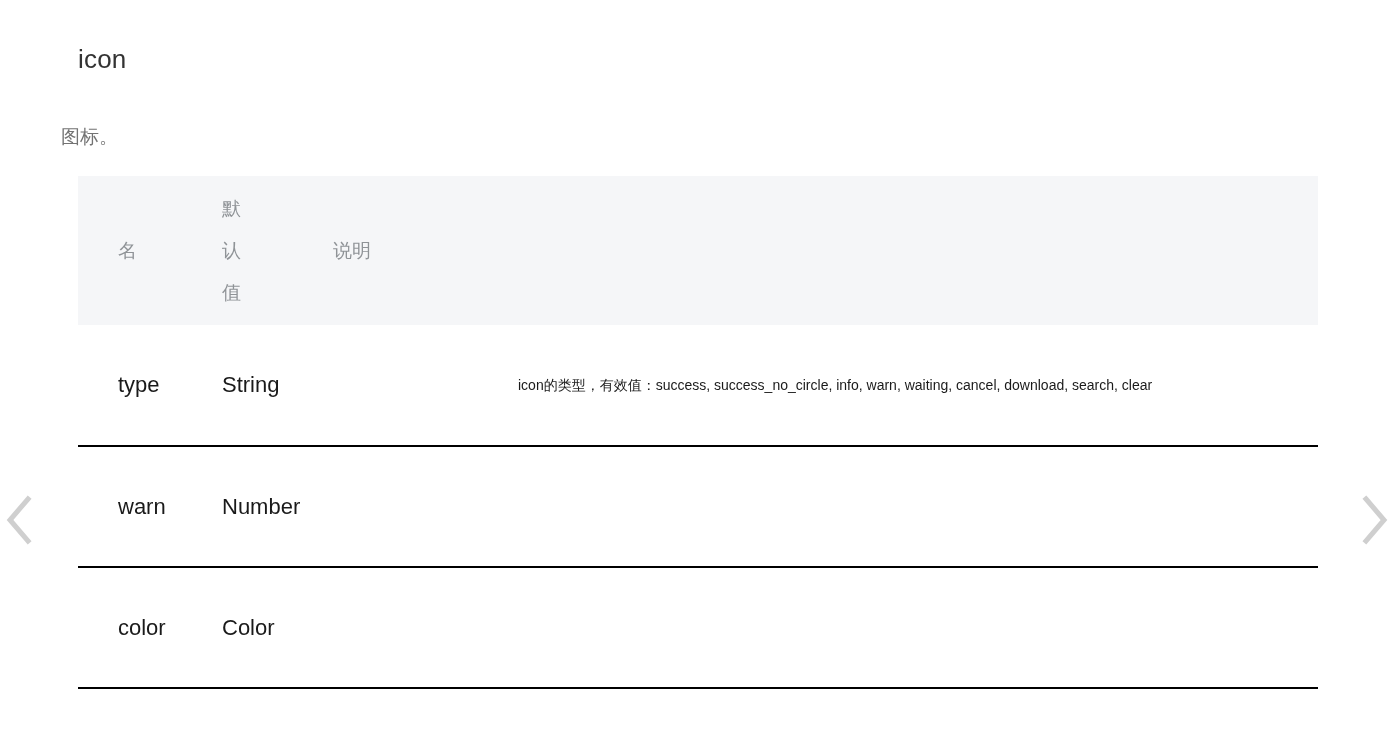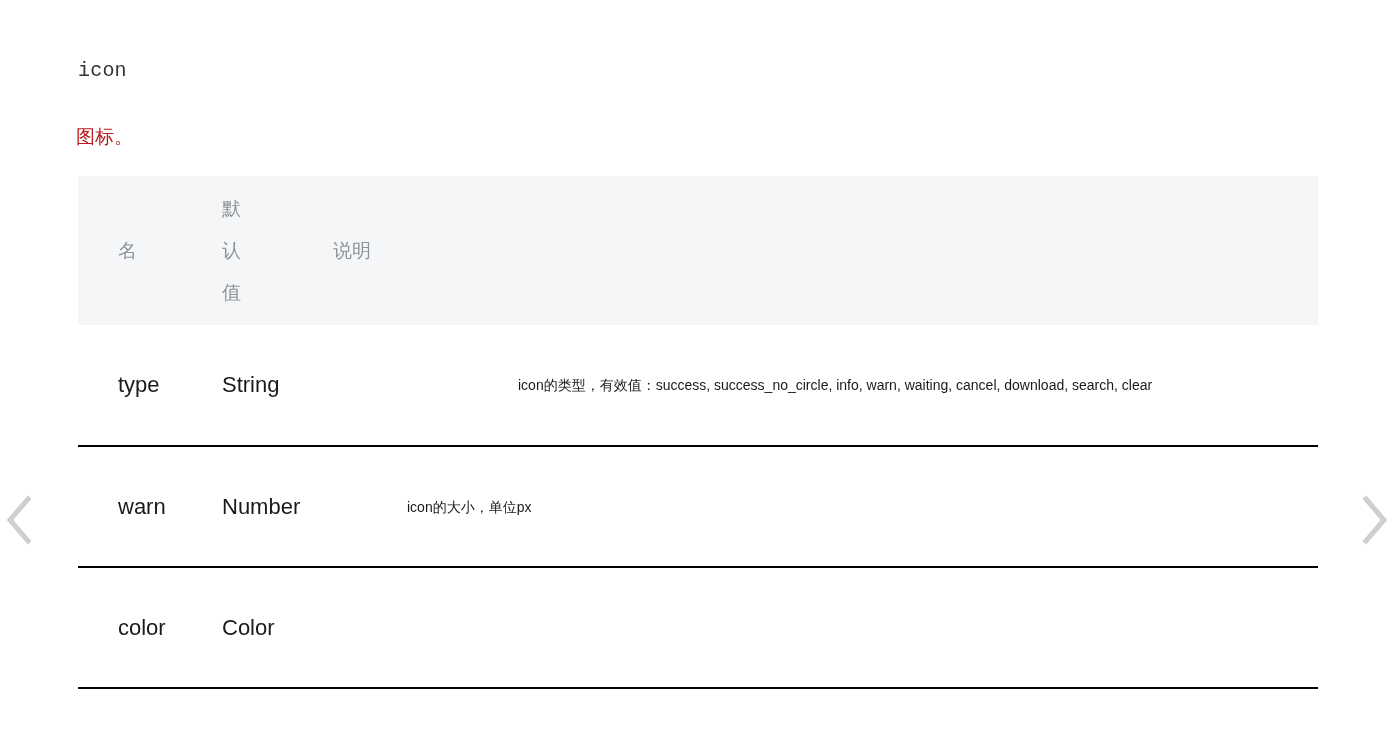--- a/index.html
+++ b/index.html
@@ -21,37 +21,36 @@
     left: 0;
     top: 0;
     width: 1390px;
     height: 734px;
   }
 
   
   .doc-title {
     position: absolute;
     left: 78px;
-    top: 38px;
-    font-size: 20px;
+    top: 22px;
+    font-size: 26px;
     font-weight: 400;
     line-height: 40px;
     color: #333333;
     letter-spacing: 0.2px;
-    font-family: Liberation Mono, monospace;
   }
 
   .doc-desc {
     position: absolute;
-    left: 76px;
+    left: 61px;
     top: 103px;
     font-size: 19px;
     font-weight: 400;
     line-height: 30px;
-    color: #b91c1c;
+    color: #737373;
   }
 
   
   .api-table {
     position: absolute;
     left: 78px;
     top: 176px;
     width: 1240px;
   }
 
@@ -156,21 +155,20 @@
     <div class="t-row t-body-row row-first">
       <div class="c-name">type</div>
       <div class="c-type">String</div>
       <div class="c-def"></div>
       <div class="c-desc">icon的类型，有效值：success, success_no_circle, info, warn, waiting, cancel, download, search, clear</div>
     </div>
 
     <div class="t-row t-body-row">
       <div class="c-name">warn</div>
       <div class="c-type">Number</div>
-      <div class="c-desc">icon的大小，单位px</div>
     </div>
 
     <div class="t-row t-body-row">
       <div class="c-name">color</div>
       <div class="c-type">Color</div>
       <div class="c-def"></div>
     </div>
 
   </div>
 

